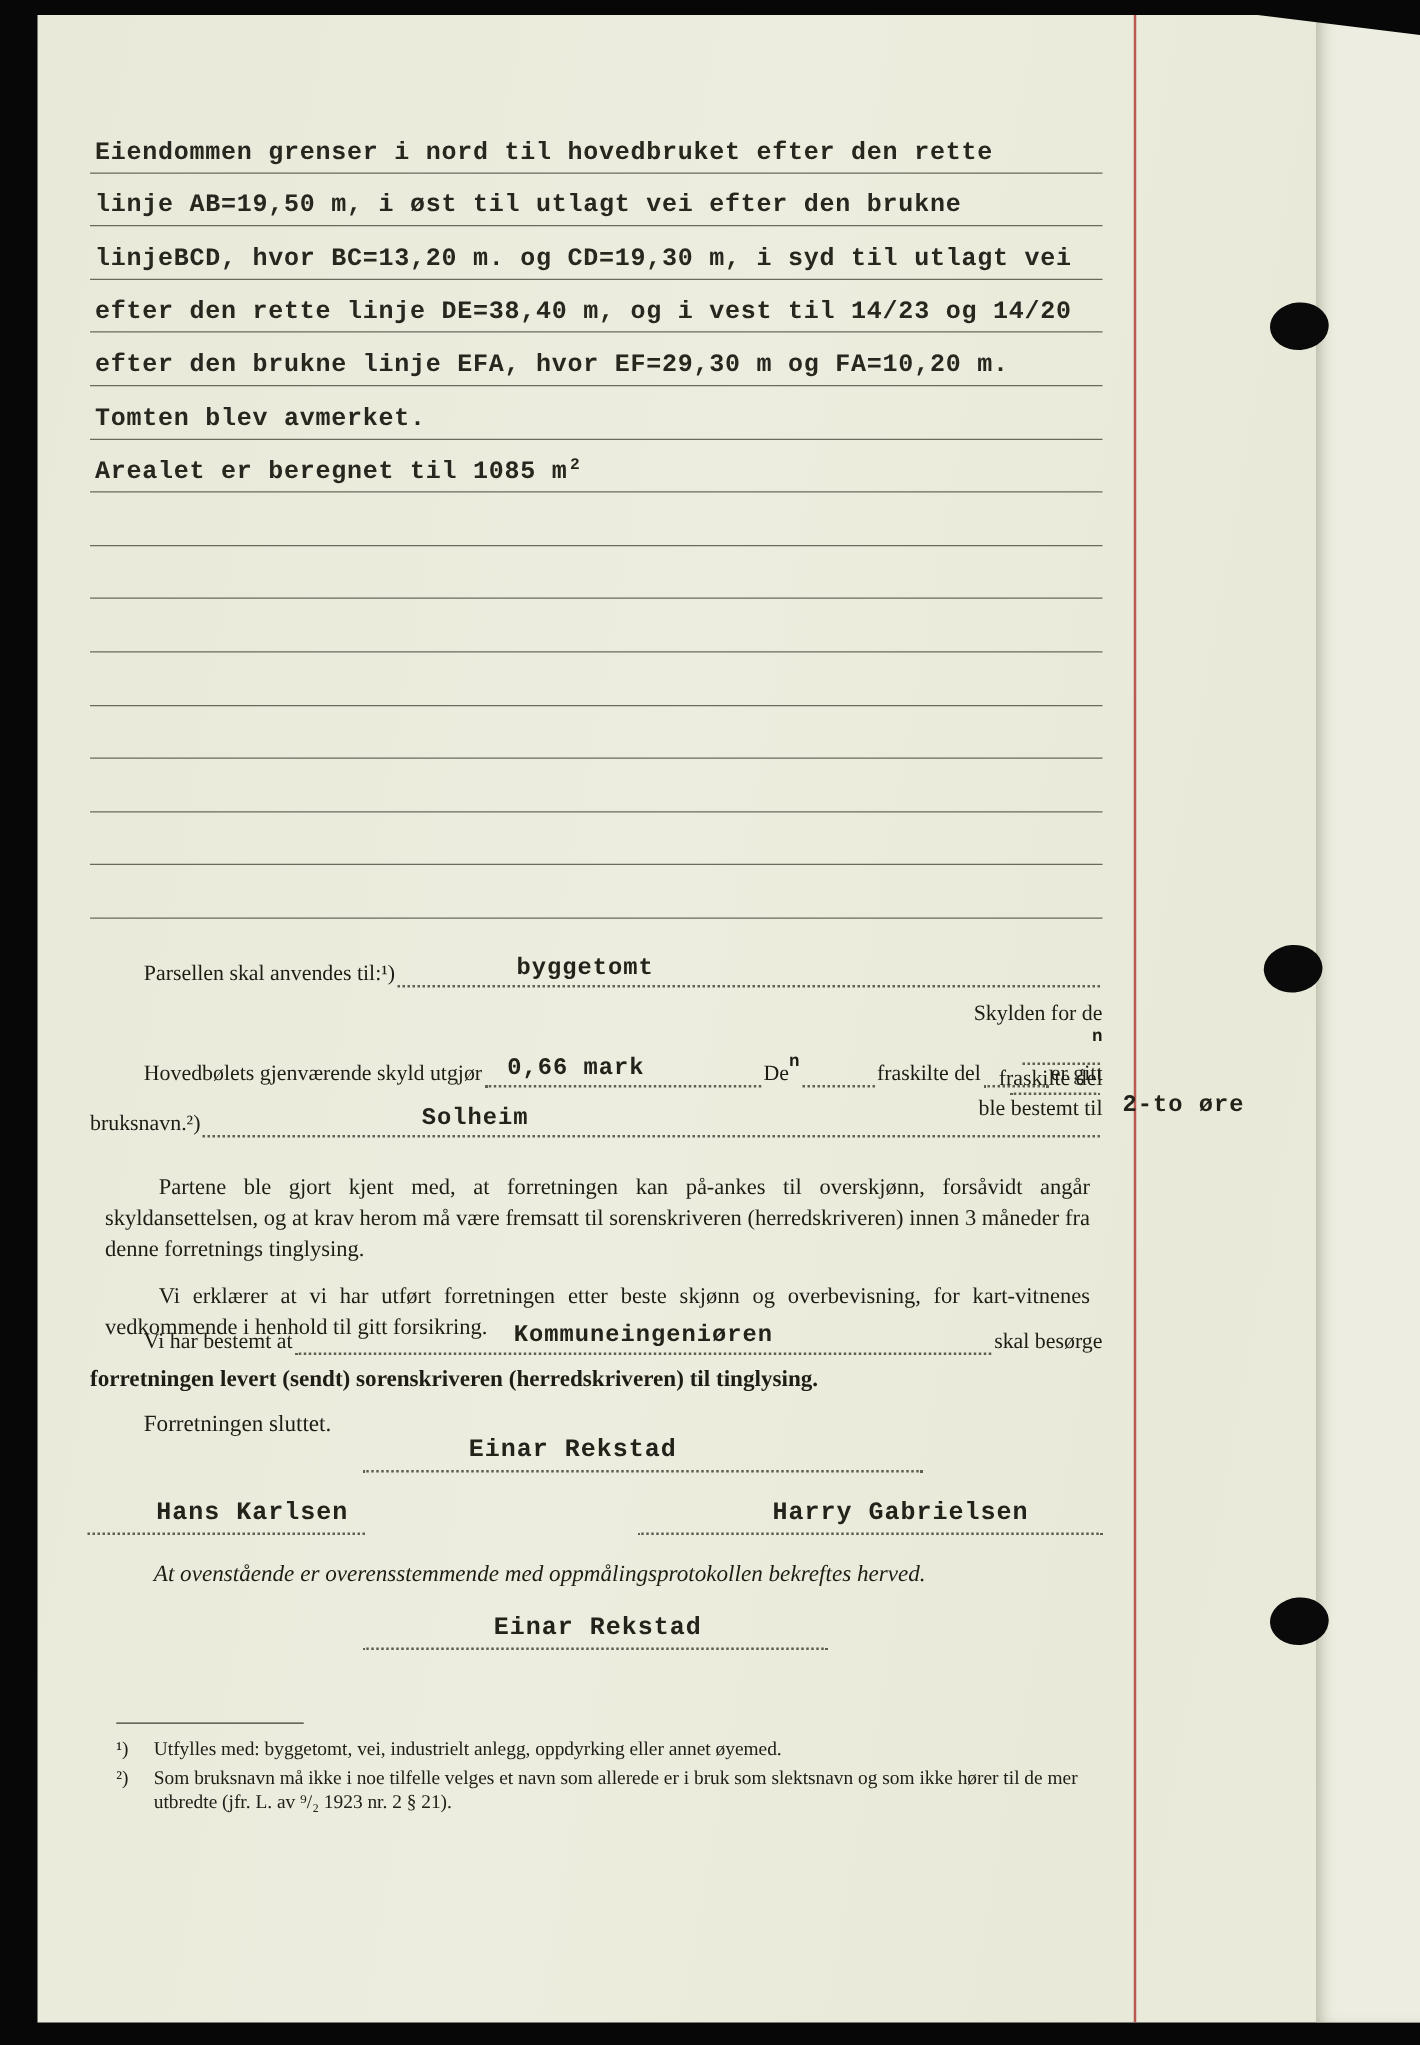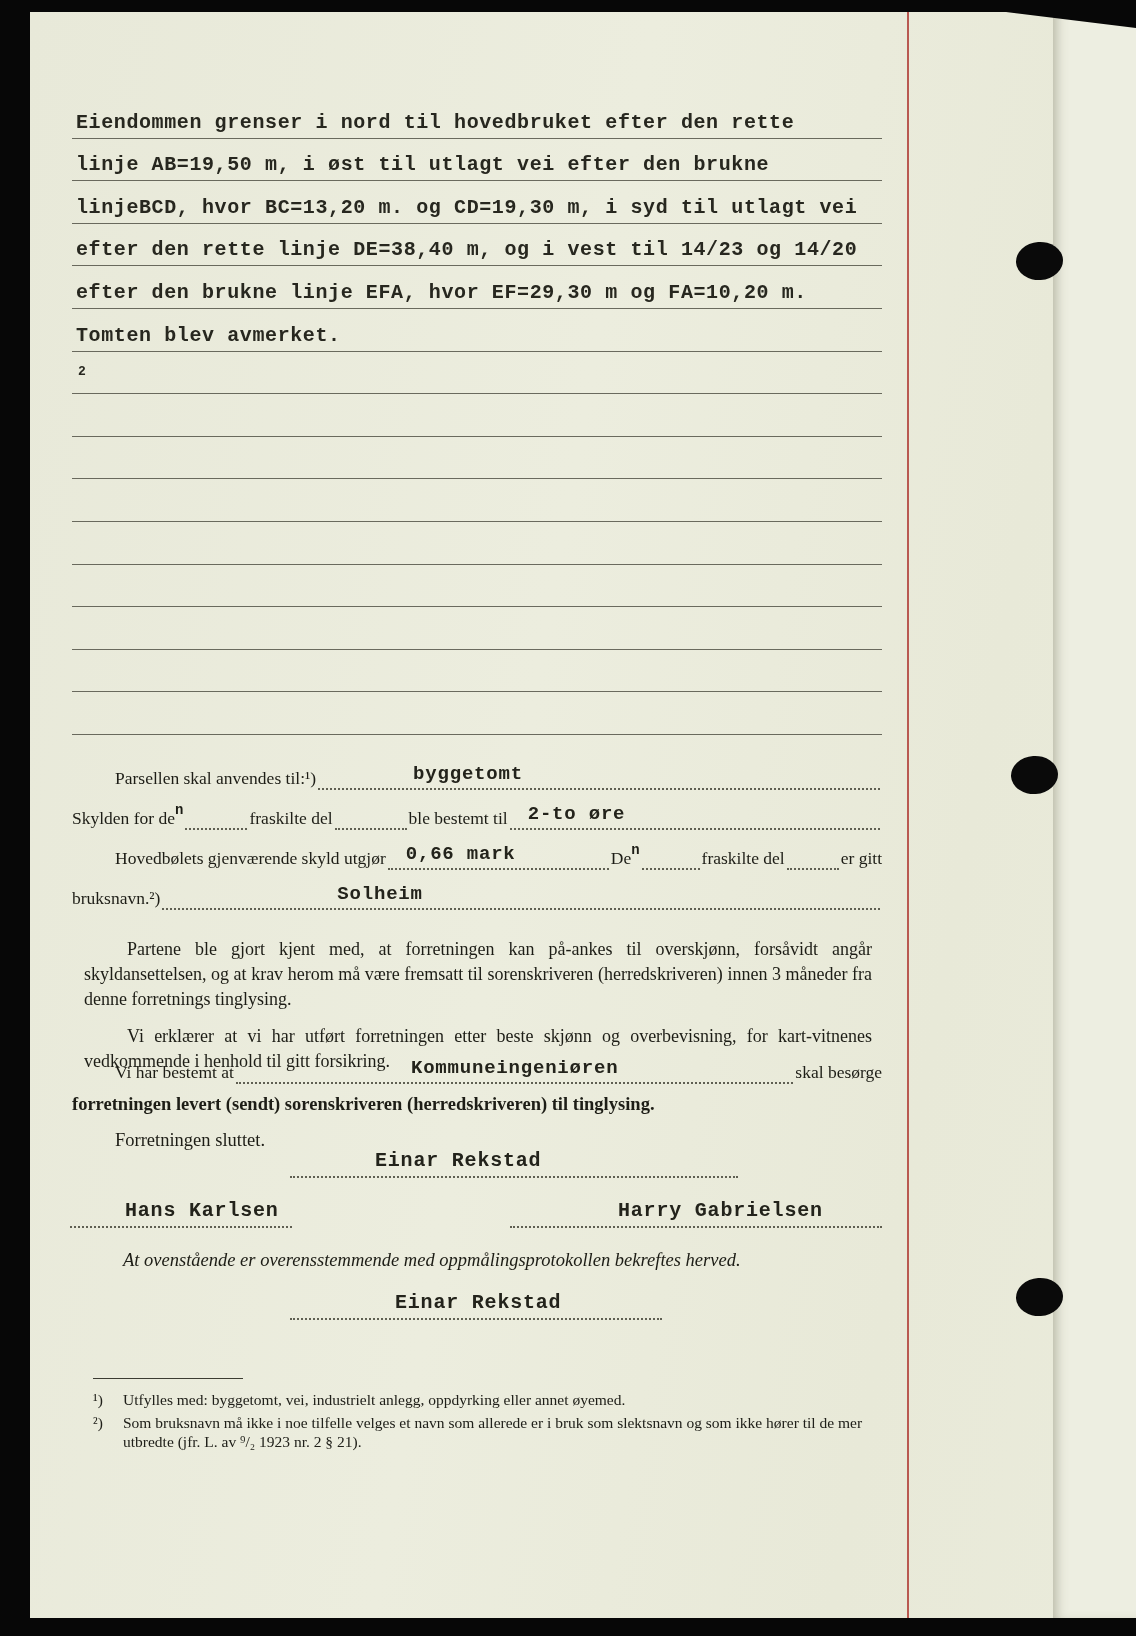--- a/index.html
+++ b/index.html
@@ -60,21 +60,21 @@
   .tval {
     position:absolute; bottom:3px;
     font-family:"Liberation Mono","DejaVu Sans Mono",monospace; font-weight:bold;
     font-size:19px; letter-spacing:.8px; white-space:pre; color:#23231b;
   }
   .supn {
     font-family:"Liberation Mono","DejaVu Sans Mono",monospace; font-weight:bold;
     font-size:14px; align-self:flex-end; margin-bottom:12px;
   }
   #row-parsellen { top:748px; height:30px; }
-  #row-skylden   { top:788px; height:30px; }
+  #row-skylden   { top:788px; height:30px;flex-direction:column; }
   #row-hoved     { top:828px; height:30px; }
   #row-bruksnavn { top:868px; height:30px; }
   #row-bestemt   { top:1042px; height:30px; }
 
   .paras {
     position:absolute; left:42px; top:913px; width:812px;
     font-size:18px; line-height:25px; color:#1d1d16; text-align:justify;
   }
   .paras p { margin:12px; text-indent:43px; }
 
@@ -117,21 +117,21 @@
   <div class="hole h3"></div>
 
   <div class="typed-block">
     <div class="trow"><span>Eiendommen grenser i nord til hovedbruket efter den rette</span></div>
     <div class="trow"><span>linje AB=19,50 m, i øst til utlagt vei efter den brukne</span></div>
     <div class="trow"><span>linjeBCD, hvor BC=13,20 m. og CD=19,30 m, i syd til utlagt vei</span></div>
     <div class="trow"><span>efter den rette linje DE=38,40 m, og i vest til 14/23 og 14/20</span></div>
     <div class="trow"><span>efter den brukne linje EFA, hvor EF=29,30 m og FA=10,20 m.</span></div>
     <div class="trow"><span>Tomten blev avmerket.</span></div>
     <div class="trow">
-      <span class="sup">2</span>
+      <span>Arealet er beregnet til 1085 m</span><span class="sup">2</span>
     </div>
     <div class="trow"></div>
     <div class="trow"></div>
     <div class="trow"></div>
     <div class="trow"></div>
     <div class="trow"></div>
     <div class="trow"></div>
     <div class="trow"></div>
     <div class="trow"></div>
   </div>

